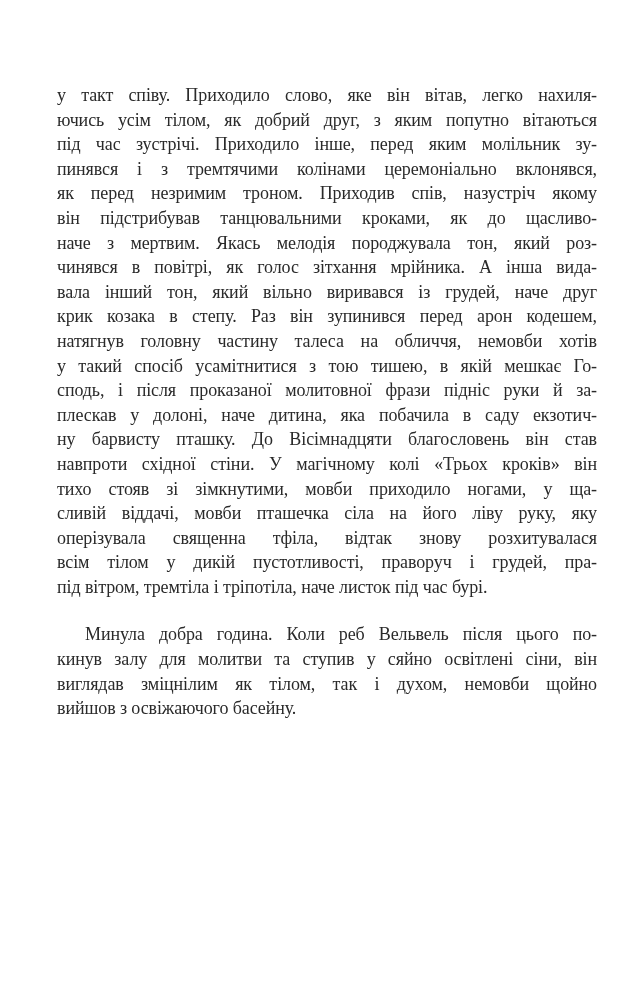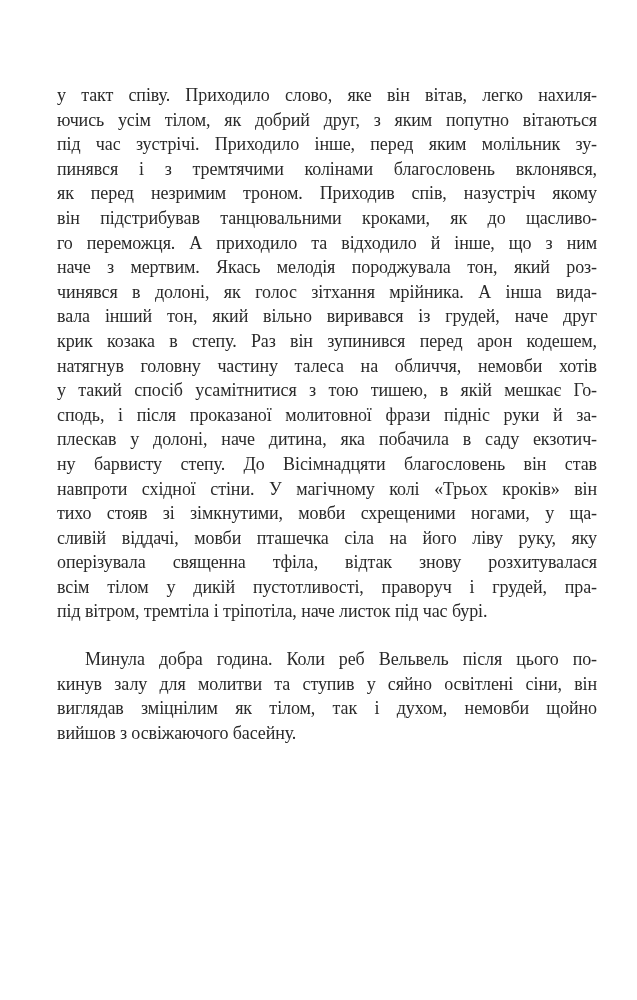--- a/index.html
+++ b/index.html
@@ -56,35 +56,34 @@
 </style>
 </head>
 <body>
 
 <div class="book-page" style="background: rgb(255, 255, 255);">
   <div class="page-text" style="color: rgb(42, 42, 42);">
       <div class="paragraph">
         <div class="line just">у такт співу. Приходило слово, яке він вітав, легко нахиля-</div>
         <div class="line just">ючись усім тілом, як добрий друг, з яким попутно вітаються</div>
         <div class="line just">під час зустрічі. Приходило інше, перед яким молільник зу-</div>
-        <div class="line just">пинявся і з тремтячими колінами благословень вклонявся,</div>
+        <div class="line just">пинявся і з тремтячими колінами церемоніально вклонявся,</div>
         <div class="line just">як перед незримим троном. Приходив спів, назустріч якому</div>
         <div class="line just">він підстрибував танцювальними кроками, як до щасливо-</div>
-        <div class="line just">го переможця. А приходило та відходило й інше, що з ним</div>
         <div class="line just">наче з мертвим. Якась мелодія породжувала тон, який роз-</div>
-        <div class="line just">чинявся в долоні, як голос зітхання мрійника. А інша вида-</div>
+        <div class="line just">чинявся в повітрі, як голос зітхання мрійника. А інша вида-</div>
         <div class="line just">вала інший тон, який вільно виривався із грудей, наче друг</div>
         <div class="line just">крик козака в степу. Раз він зупинився перед арон кодешем,</div>
         <div class="line just">натягнув головну частину талеса на обличчя, немовби хотів</div>
         <div class="line just">у такий спосіб усамітнитися з тою тишею, в якій мешкає Го-</div>
         <div class="line just">сподь, і після проказаної молитовної фрази підніс руки й за-</div>
         <div class="line just">плескав у долоні, наче дитина, яка побачила в саду екзотич-</div>
-        <div class="line just">ну барвисту степу. До Вісімнадцяти благословень він став</div>
+        <div class="line just">ну барвисту пташку. До Вісімнадцяти благословень він став</div>
         <div class="line just">навпроти східної стіни. У магічному колі «Трьох кроків» він</div>
-        <div class="line just">тихо стояв зі зімкнутими, мовби схрещеними ногами, у ща-</div>
+        <div class="line just">тихо стояв зі зімкнутими, мовби приходило ногами, у ща-</div>
         <div class="line just">сливій віддачі, мовби пташечка сіла на його ліву руку, яку</div>
         <div class="line just">оперізувала священна тфіла, відтак знову розхитувалася</div>
         <div class="line just">всім тілом у дикій пустотливості, праворуч і грудей, пра-</div>
         <div class="line last">під вітром, тремтіла і тріпотіла, наче листок під час бурі.</div>
       </div>
       <div class="paragraph">
         <div class="line just indent">Минула добра година. Коли реб Вельвель після цього по-</div>
         <div class="line just">кинув залу для молитви та ступив у сяйно освітлені сіни, він</div>
         <div class="line just">виглядав зміцнілим як тілом, так і духом, немовби щойно</div>
         <div class="line last">вийшов з освіжаючого басейну.</div>

